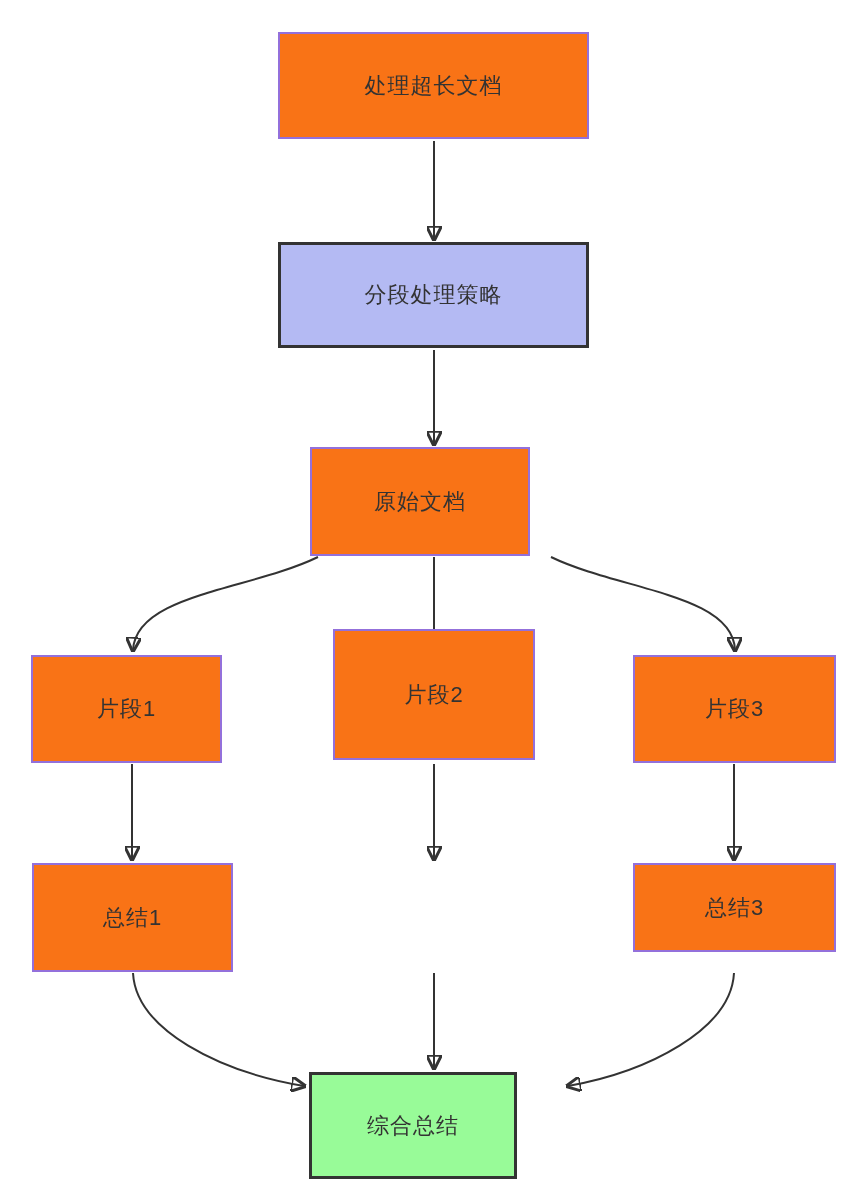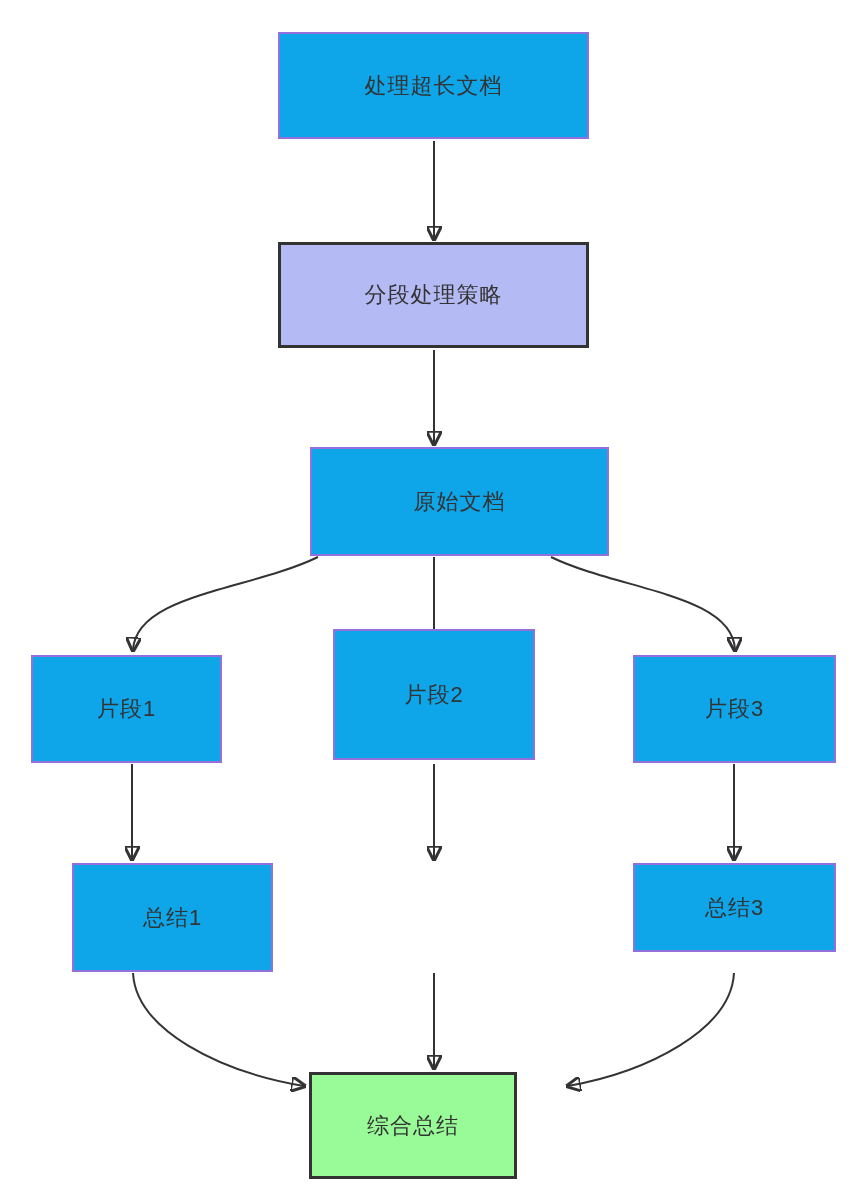--- a/index.html
+++ b/index.html
@@ -26,44 +26,44 @@
     fill: none;
     stroke: #333333;
     stroke-width: 2px;
   }
   .node {
     position: absolute;
     box-sizing: border-box;
     display: flex;
     align-items: center;
     justify-content: center;
-    background: #0ea5e9;
+    background: #f97316;
     border: 2px solid #9370DB;
     color: #333333;
     font-size: 22px;
     line-height: 1;
     text-align: center;
     letter-spacing: 1px;
   }
   .node.accent {
     background: #B4BAF3;
     border: 3px solid #333333;
   }
   .node.result {
     background: #98FB98;
     border: 3px solid #333333;
   }
   
   .n-a { left: 278px; top: 32px;   width: 311px; height: 107px; }
   .n-b { left: 278px; top: 242px;  width: 311px; height: 106px; justify-content: center; }
-  .n-c { left: 310px; top: 447px;  width: 299px; height: 109px; }
+  .n-c { left: 310px; top: 447px;  width: 220px; height: 109px; }
   .n-d { left: 31px;  top: 655px;  width: 191px; height: 108px; }
   .n-e { left: 333px; top: 629px;  width: 202px; height: 131px; }
   .n-f { left: 633px; top: 655px;  width: 203px; height: 108px; }
-  .n-g { left: 32px;  top: 863px;  width: 201px; height: 109px; margin-left: 40px; }
+  .n-g { left: 32px;  top: 863px;  width: 201px; height: 109px; }
   .n-h { left: 333px; top: 863px;  width: 202px; height: 109px; }
   .n-i { left: 633px; top: 863px;  width: 203px; height: 89px; }
   .n-j { left: 309px; top: 1072px; width: 208px; height: 107px; }
 </style>
 </head>
 <body>
 
 <div class="canvas">
 
   <svg class="edges" viewBox="0 0 852 1196" xmlns="http://www.w3.org/2000/svg">

